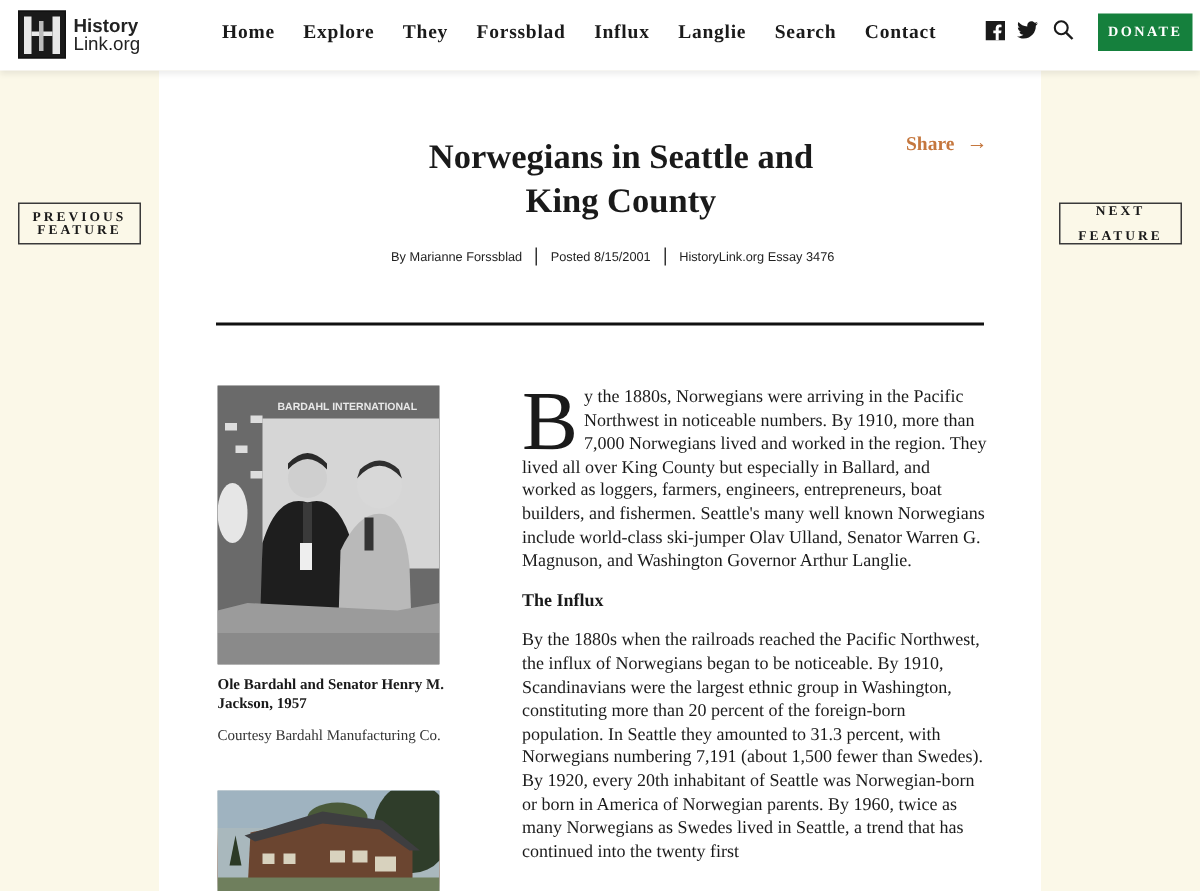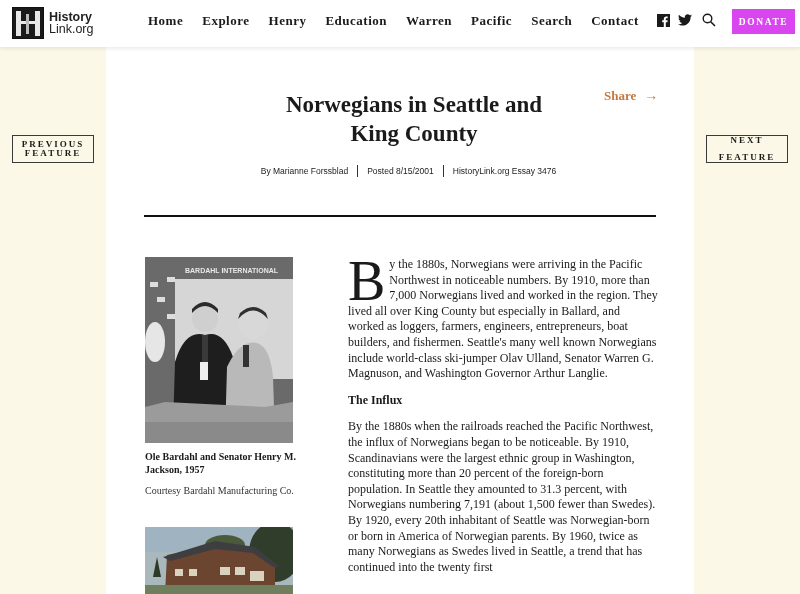--- a/index.html
+++ b/index.html
@@ -24,21 +24,21 @@
   .logo-text .l2 { display: block; }
 
   .nav { position: absolute; left: 148px; top: 13px; display: flex; gap: 2px; }
   .nav a {
     font-family: "Liberation Serif", serif; font-weight: bold; font-size: 13px;
     color: #1a1a1a; text-decoration: none; letter-spacing: 0.5px; margin-right: 17px;
   }
   .social { position: absolute; left: 656px; top: 13px; display: flex; align-items: center; gap: 8px; }
   .icon-box { width: 14px; height: 14px; display: inline-flex; align-items: center; justify-content: center; }
   .donate {
-    position: absolute; left: 732px; top: 9px; width: 63px; height: 25px; background: #d946ef;
+    position: absolute; left: 732px; top: 9px; width: 63px; height: 25px; background: #15803d;
     color: #fff; font-size: 9.5px; font-weight: bold; letter-spacing: 1.6px;
     display: flex; align-items: center; justify-content: center; border: none;
     font-family: "Liberation Serif", serif;
   }
 
   
   .feature-btn {
     position: absolute; width: 82px; height: 28px; border: 1.5px solid #3a3a3a; background: transparent;
     font-family: "Liberation Serif", serif; font-weight: bold; font-size: 9px; letter-spacing: 2px;
     line-height: 9.5px; text-align: center; color: #1a1a1a; display: flex; flex-direction: column;
@@ -105,24 +105,24 @@
     </div>
     <div class="logo-text">
       <span class="l1">History</span>
       <span class="l2">Link.org</span>
     </div>
   </div>
 
   <nav class="nav">
     <a href="#">Home</a>
     <a href="#">Explore</a>
-    <a href="#">Henry</a>
-    <a href="#">Education</a>
-    <a href="#">Warren</a>
-    <a href="#">Pacific</a>
+    <a href="#">They</a>
+    <a href="#">Forssblad</a>
+    <a href="#">Influx</a>
+    <a href="#">Langlie</a>
     <a href="#">Search</a>
     <a href="#">Contact</a>
   </nav>
 
   <div class="social">
     <span class="icon-box">
       <svg width="13" height="13" viewBox="0 0 13 13">
           <rect width="13" height="13" fill="#1a1a1a"></rect>
           <path d="M8.8 13V8.2h1.6l.3-1.9H8.8V5.1c0-.5.2-.9.9-.9h1V2.5c-.2 0-.8-.1-1.5-.1-1.5 0-2.4.9-2.4 2.5v1.4H5.2v1.9h1.6V13z" fill="#fff"></path>
         </svg>

